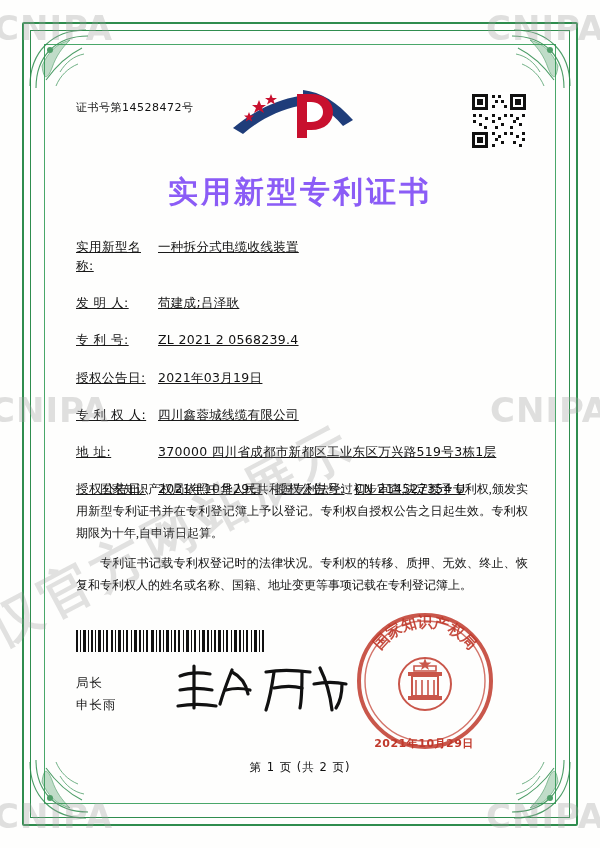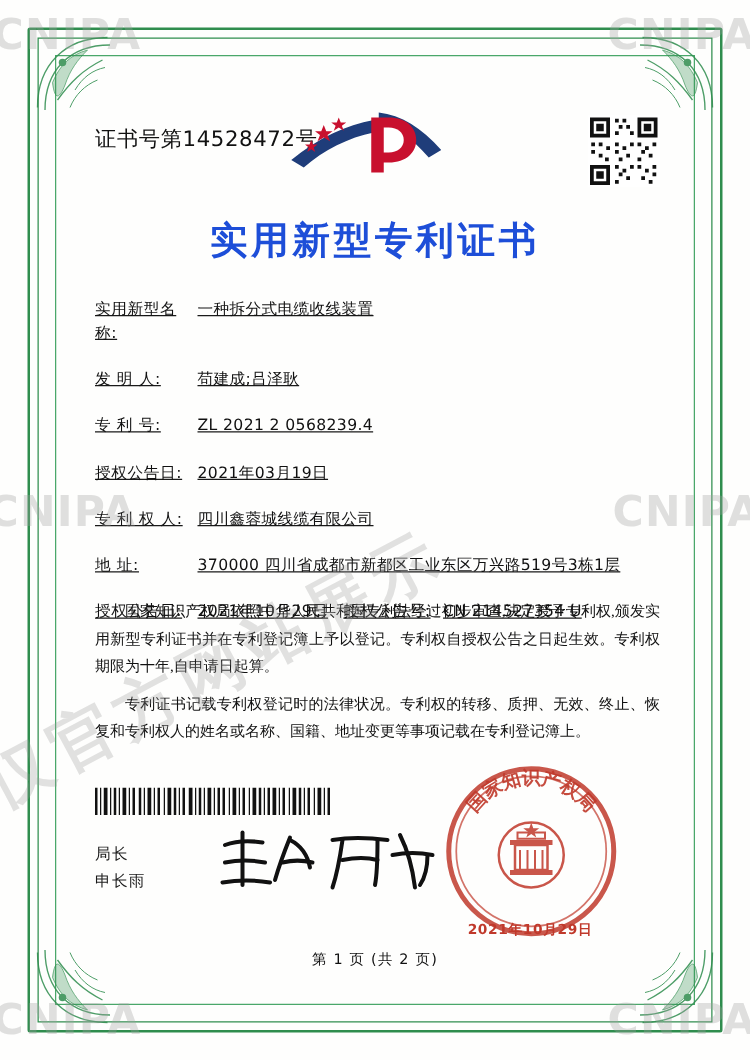--- a/index.html
+++ b/index.html
@@ -93,21 +93,21 @@
     top: 60px;
     right: 60px;
     bottom: 60px;
     z-index: 3;
   }
 
   .cert-no {
     position: absolute;
     left: 16px;
     top: 40px;
-    font-size: 17px;
+    font-size: 11px;
     letter-spacing: 0.5px;
     color: #111;
   }
 
   .logo {
     position: absolute;
     left: 50%;
     top: 20px;
     transform: translateX(-50%);
     width: 150px;
@@ -125,21 +125,21 @@
   .title {
     position: absolute;
     left: 0;
     right: 0;
     top: 112px;
     text-align: center;
     font-size: 30px;
     font-weight: bold;
     letter-spacing: 3px;
     font-family: Liberation Serif, serif;
-    color: #1d4ed8;
+    color: #8b5cf6;
   }
 
   .fields {
     position: absolute;
     left: 16px;
     right: 10px;
     top: 178px;
     font-size: 12.5px;
     line-height: 1.5;
     text-decoration: underline;

